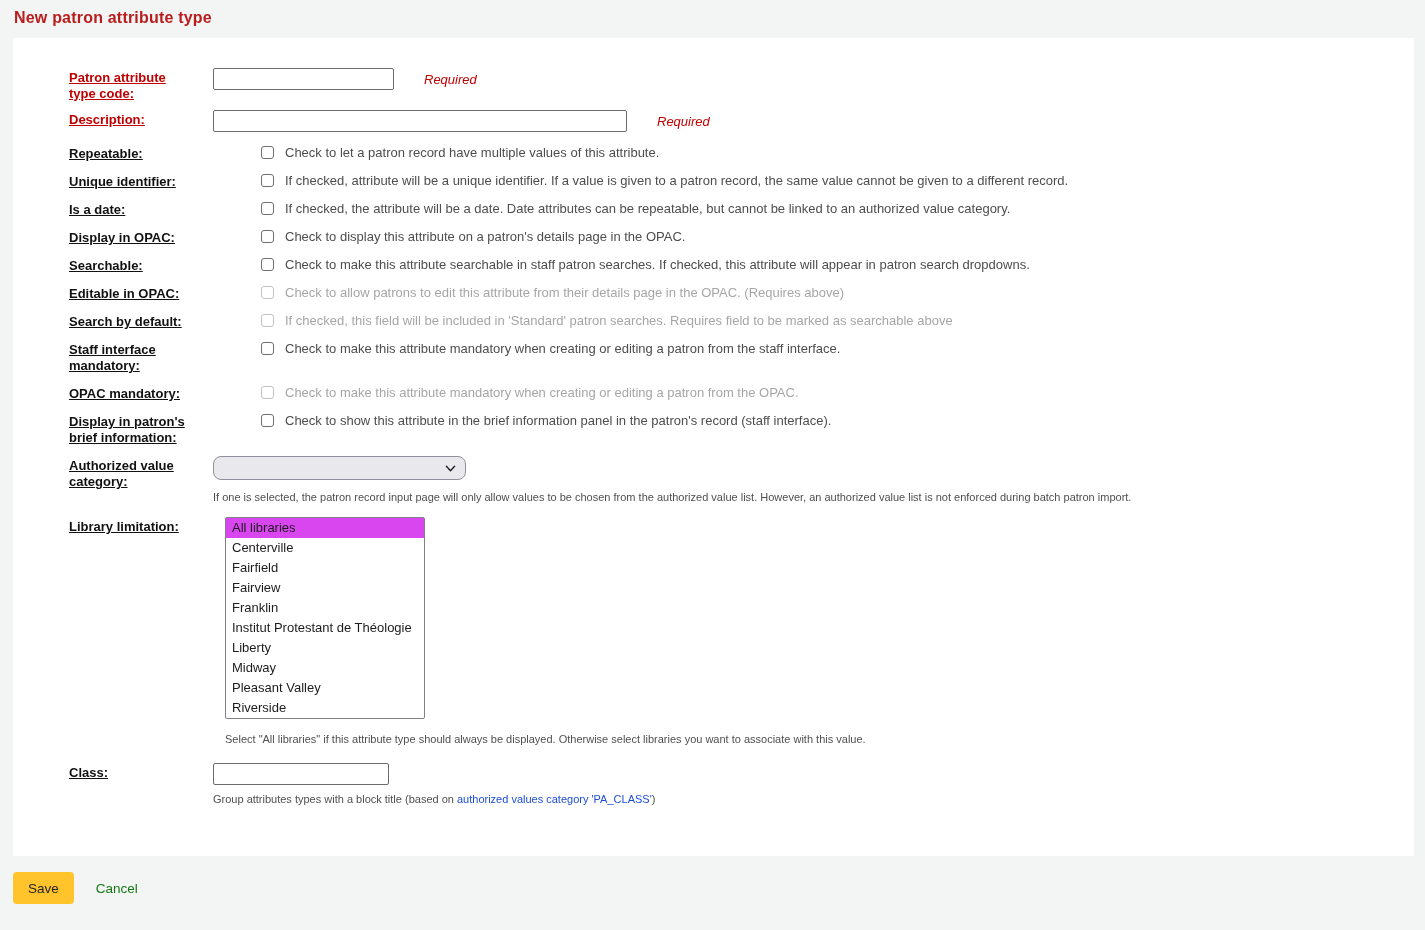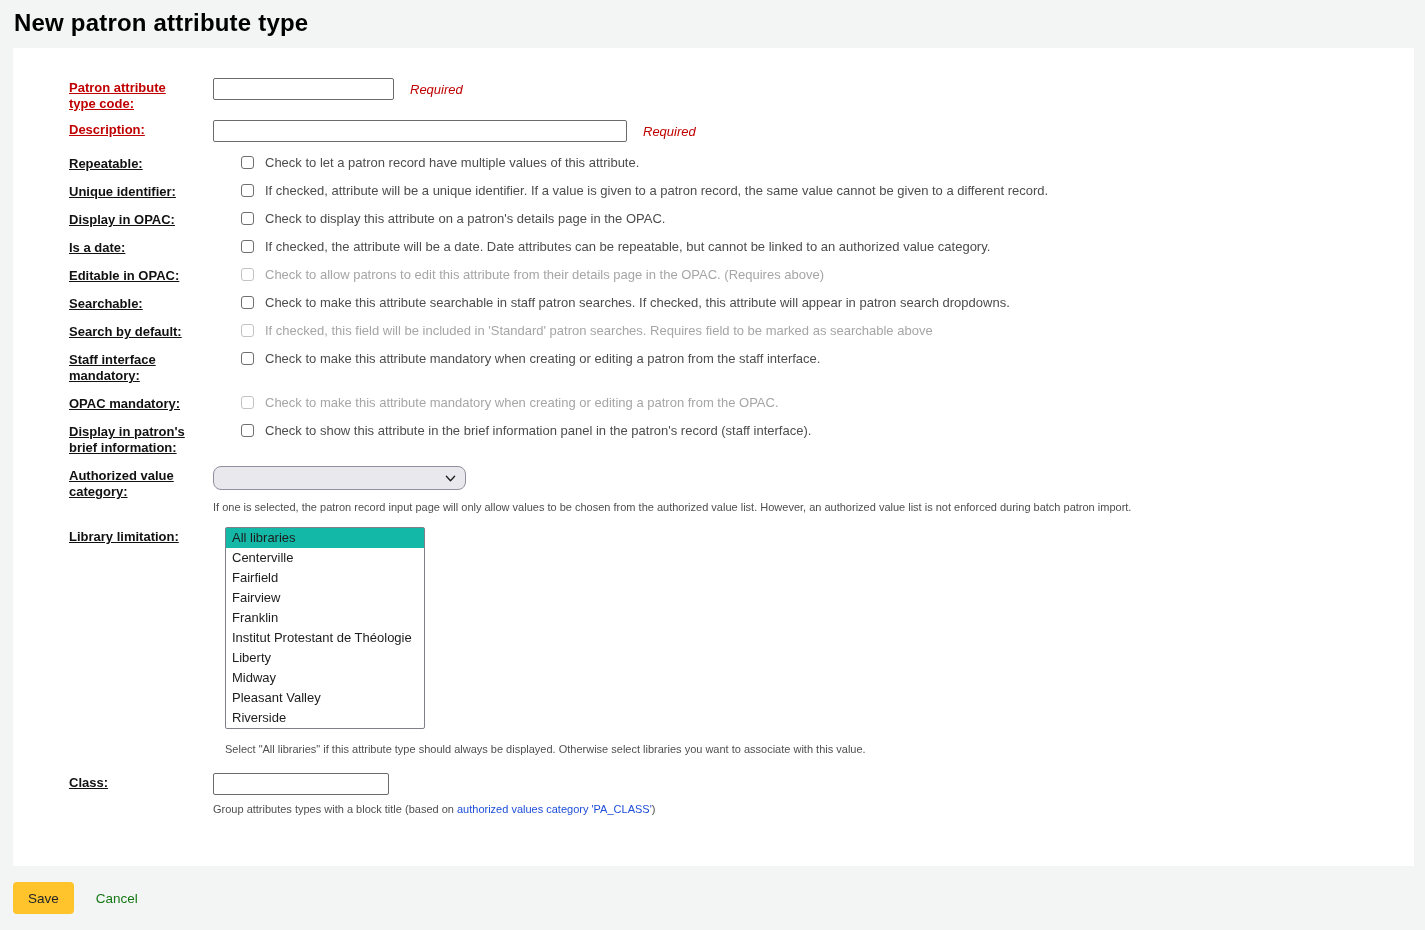--- a/index.html
+++ b/index.html
@@ -4,23 +4,23 @@
 <style>
   * { margin:0; padding:0; box-sizing:border-box; }
   html,body { width:1425px; height:930px; }
   body {
     background:#f3f4f4;
     font-family:"Liberation Sans","DejaVu Sans",sans-serif;
     font-size:13px;
     color:#1a1a1a;
   }
   h1.page-title {
-    font-size:24px;
+    font-size:16px;
     font-weight:bold;
-    color:#000000;
+    color:#b91c1c;
     padding:9px 0 0 14px;
     letter-spacing:.2px;
   }
   .panel {
     background:#ffffff;
     margin:11px 11px 0 13px;
     width:1401px;
     padding:30px 20px 14px 56px;
     min-height:818px;
   }
@@ -49,26 +49,26 @@
     font-family:inherit;
     font-size:13px;
     color:#1a1a1a;
   }
   .input-code  { width:181px; }
   .input-desc  { width:414px; }
   .input-class { width:176px; }
   .required-note {
     color:#c00000;
     font-style:italic;
-    margin-left:8px;
+    margin-left:22px;
     font-size:13px;
   }
 
   .cb-row { margin-bottom:10px;gap:28px; }
-  .cb-line { display:flex; align-items:center; gap:11px; min-height:17px; }
+  .cb-line { display:flex; align-items:center; gap:11px; min-height:17px;margin-left:20px; }
   .checkbox {
     width:13px; height:13px;
     border:1px solid #6f6f6f;
     border-radius:3px;
     background:#ffffff;
     flex-shrink:0;
     display:inline-block;
   }
   .cb-text { color:#4d4d4d; line-height:17px; }
   .cb-row.disabled .checkbox { border-color:#c3c3c3; }
@@ -97,21 +97,21 @@
     border-radius:2px;
   }
   .listbox .option {
     height:20px;
     line-height:20px;
     padding-left:6px;
     color:#1c1c1c;
     font-size:13px;
     white-space:nowrap;
   }
-  .listbox .option.selected { background:#14b8a6; }
+  .listbox .option.selected { background:#d946ef; }
 
   .hint {
     color:#4f4f4f;
     font-size:11px;
     margin-top:6px;
     line-height:16px;
   }
   .hint a, a.green-link {
     color:#1d4ed8;
     text-decoration:none;
@@ -178,48 +178,48 @@
 
   <div class="row cb-row">
     <label class="row-label">Unique identifier:</label>
     <div class="row-content cb-line">
       <span class="checkbox"></span>
       <span class="cb-text">If checked, attribute will be a unique identifier. If a value is given to a patron record, the same value cannot be given to a different record.</span>
     </div>
   </div>
 
   <div class="row cb-row">
+    <label class="row-label">Is a date:</label>
+    <div class="row-content cb-line">
+      <span class="checkbox"></span>
+      <span class="cb-text">If checked, the attribute will be a date. Date attributes can be repeatable, but cannot be linked to an authorized value category.</span>
+    </div>
+  </div>
+
+  <div class="row cb-row">
     <label class="row-label">Display in OPAC:</label>
     <div class="row-content cb-line">
       <span class="checkbox"></span>
       <span class="cb-text">Check to display this attribute on a patron's details page in the OPAC.</span>
     </div>
   </div>
 
   <div class="row cb-row">
-    <label class="row-label">Is a date:</label>
-    <div class="row-content cb-line">
-      <span class="checkbox"></span>
-      <span class="cb-text">If checked, the attribute will be a date. Date attributes can be repeatable, but cannot be linked to an authorized value category.</span>
+    <label class="row-label">Searchable:</label>
+    <div class="row-content cb-line">
+      <span class="checkbox"></span>
+      <span class="cb-text">Check to make this attribute searchable in staff patron searches. If checked, this attribute will appear in patron search dropdowns.</span>
     </div>
   </div>
 
   <div class="row cb-row disabled">
     <label class="row-label">Editable in OPAC:</label>
     <div class="row-content cb-line">
       <span class="checkbox"></span>
       <span class="cb-text">Check to allow patrons to edit this attribute from their details page in the OPAC. (Requires above)</span>
-    </div>
-  </div>
-
-  <div class="row cb-row">
-    <label class="row-label">Searchable:</label>
-    <div class="row-content cb-line">
-      <span class="checkbox"></span>
-      <span class="cb-text">Check to make this attribute searchable in staff patron searches. If checked, this attribute will appear in patron search dropdowns.</span>
     </div>
   </div>
 
   <div class="row cb-row disabled">
     <label class="row-label">Search by default:</label>
     <div class="row-content cb-line">
       <span class="checkbox"></span>
       <span class="cb-text">If checked, this field will be included in 'Standard' patron searches. Requires field to be marked as searchable above</span>
     </div>
   </div>

